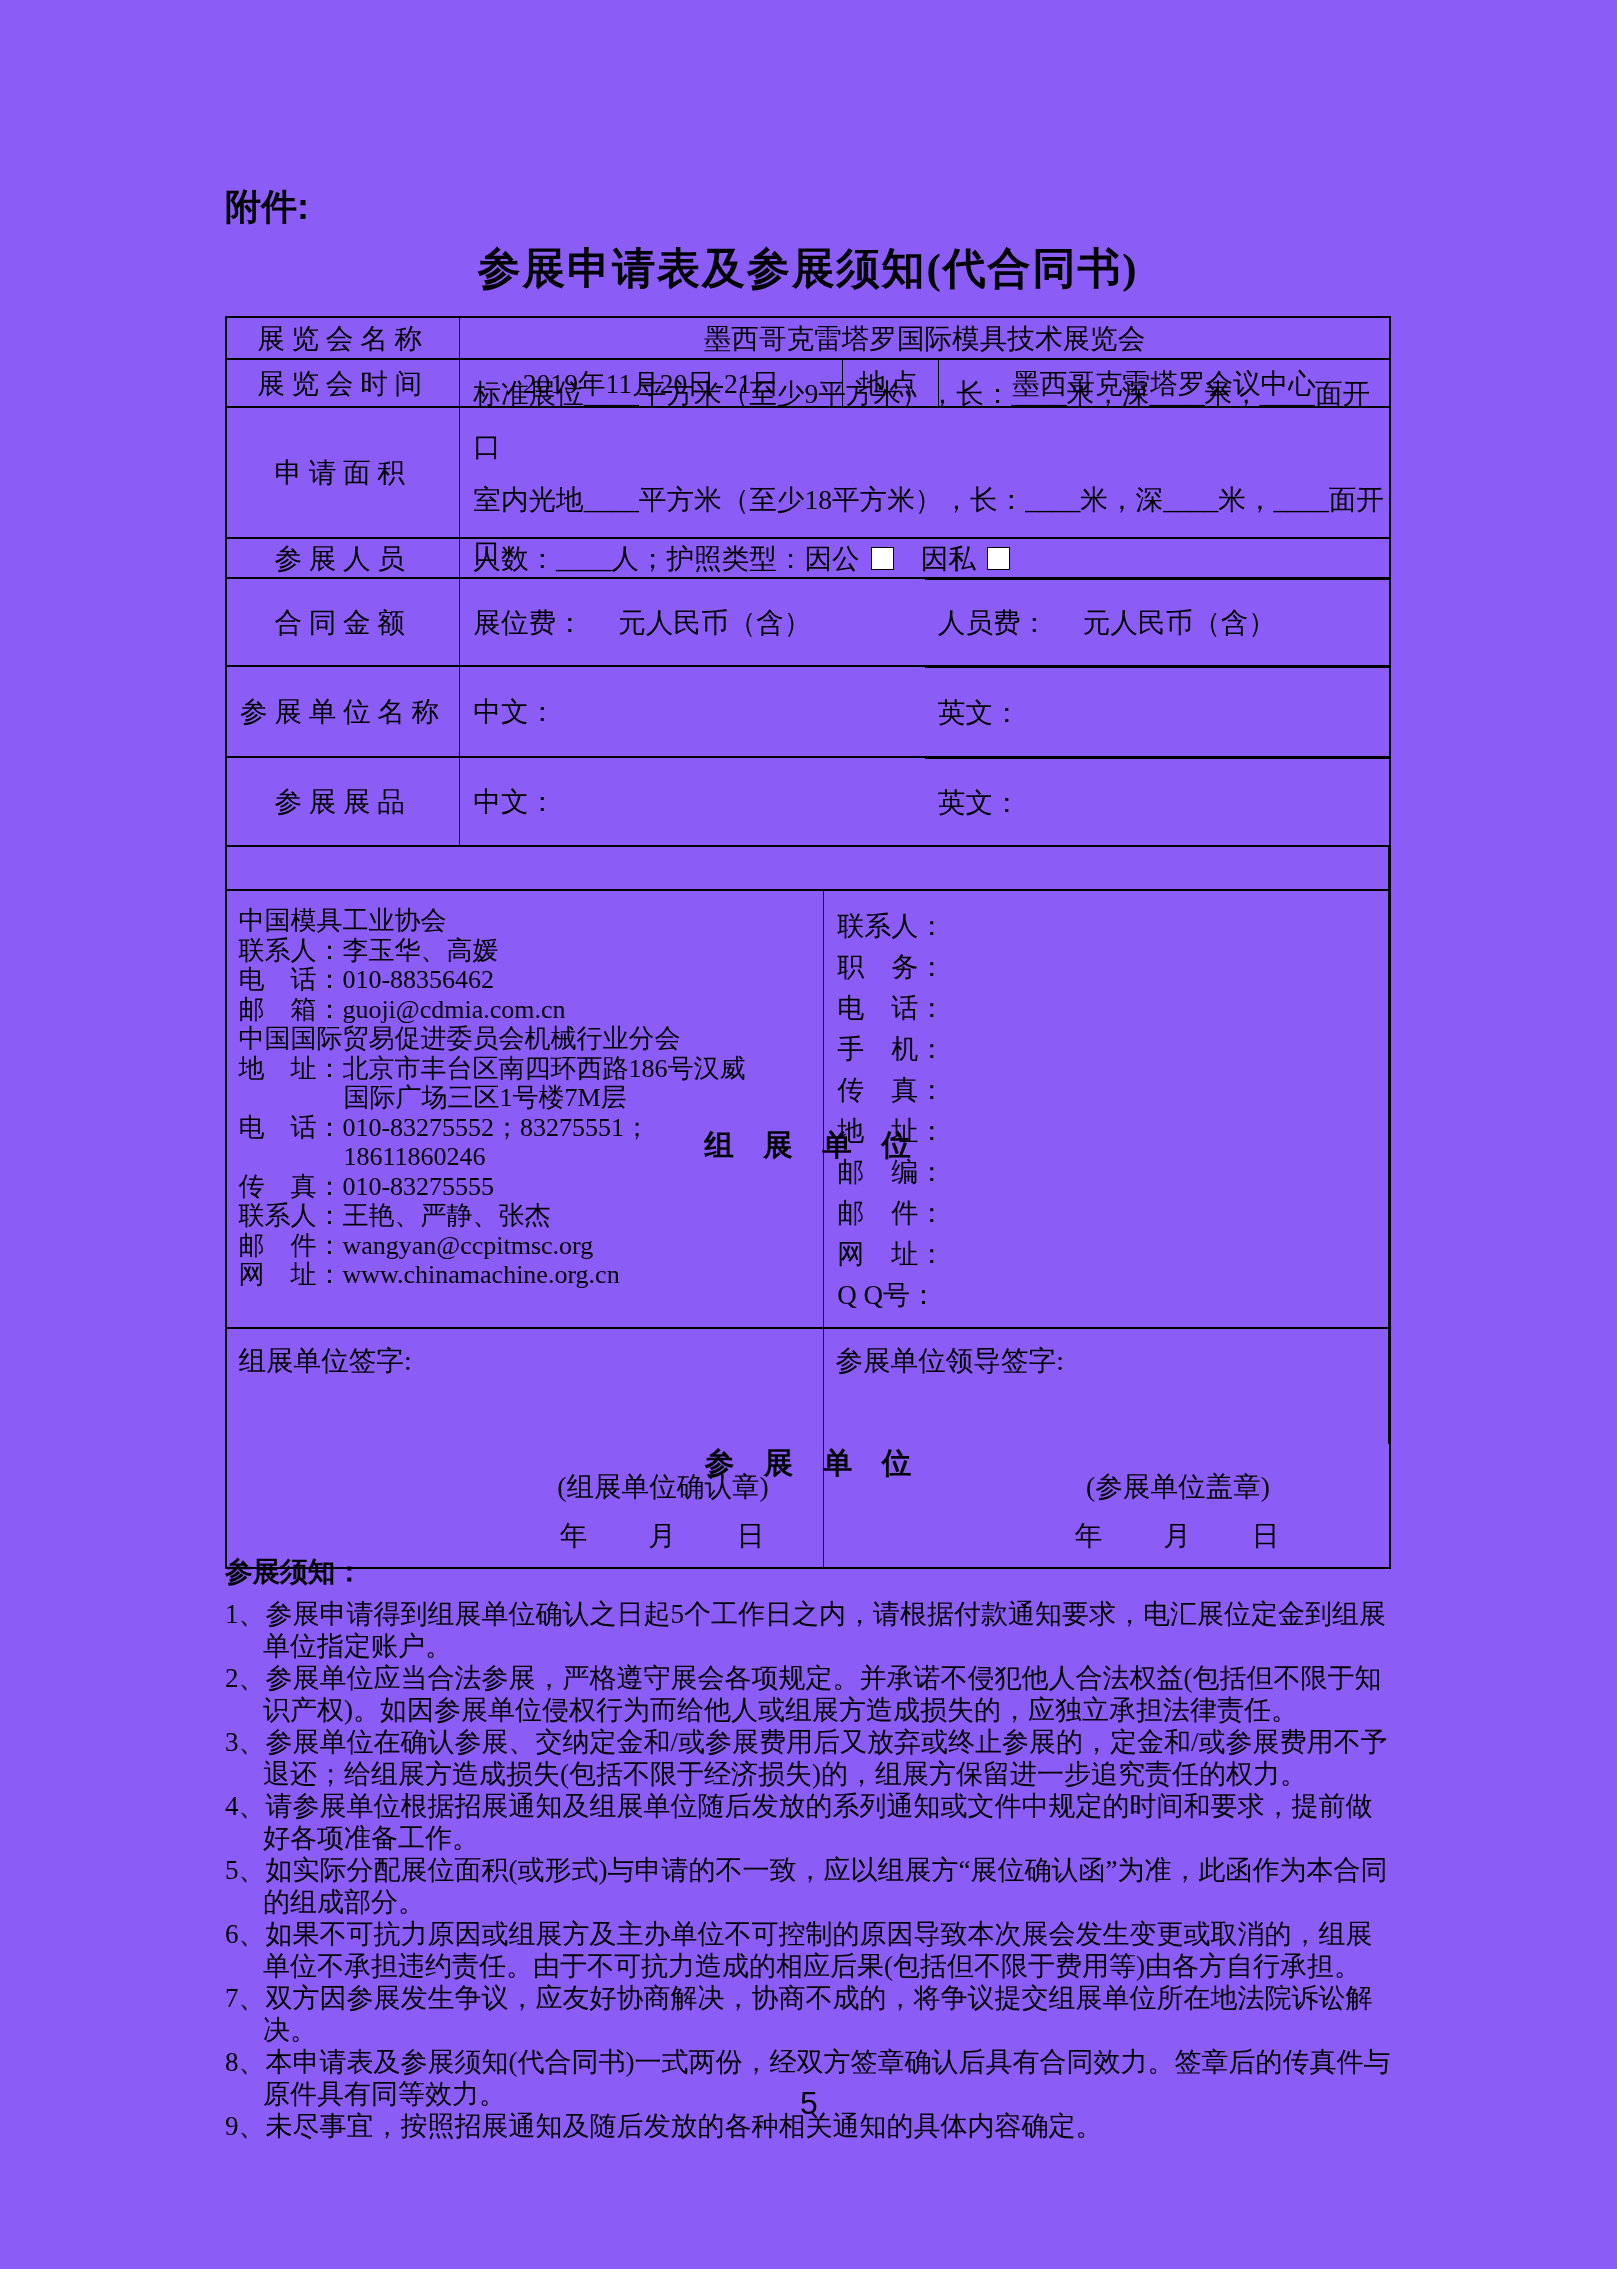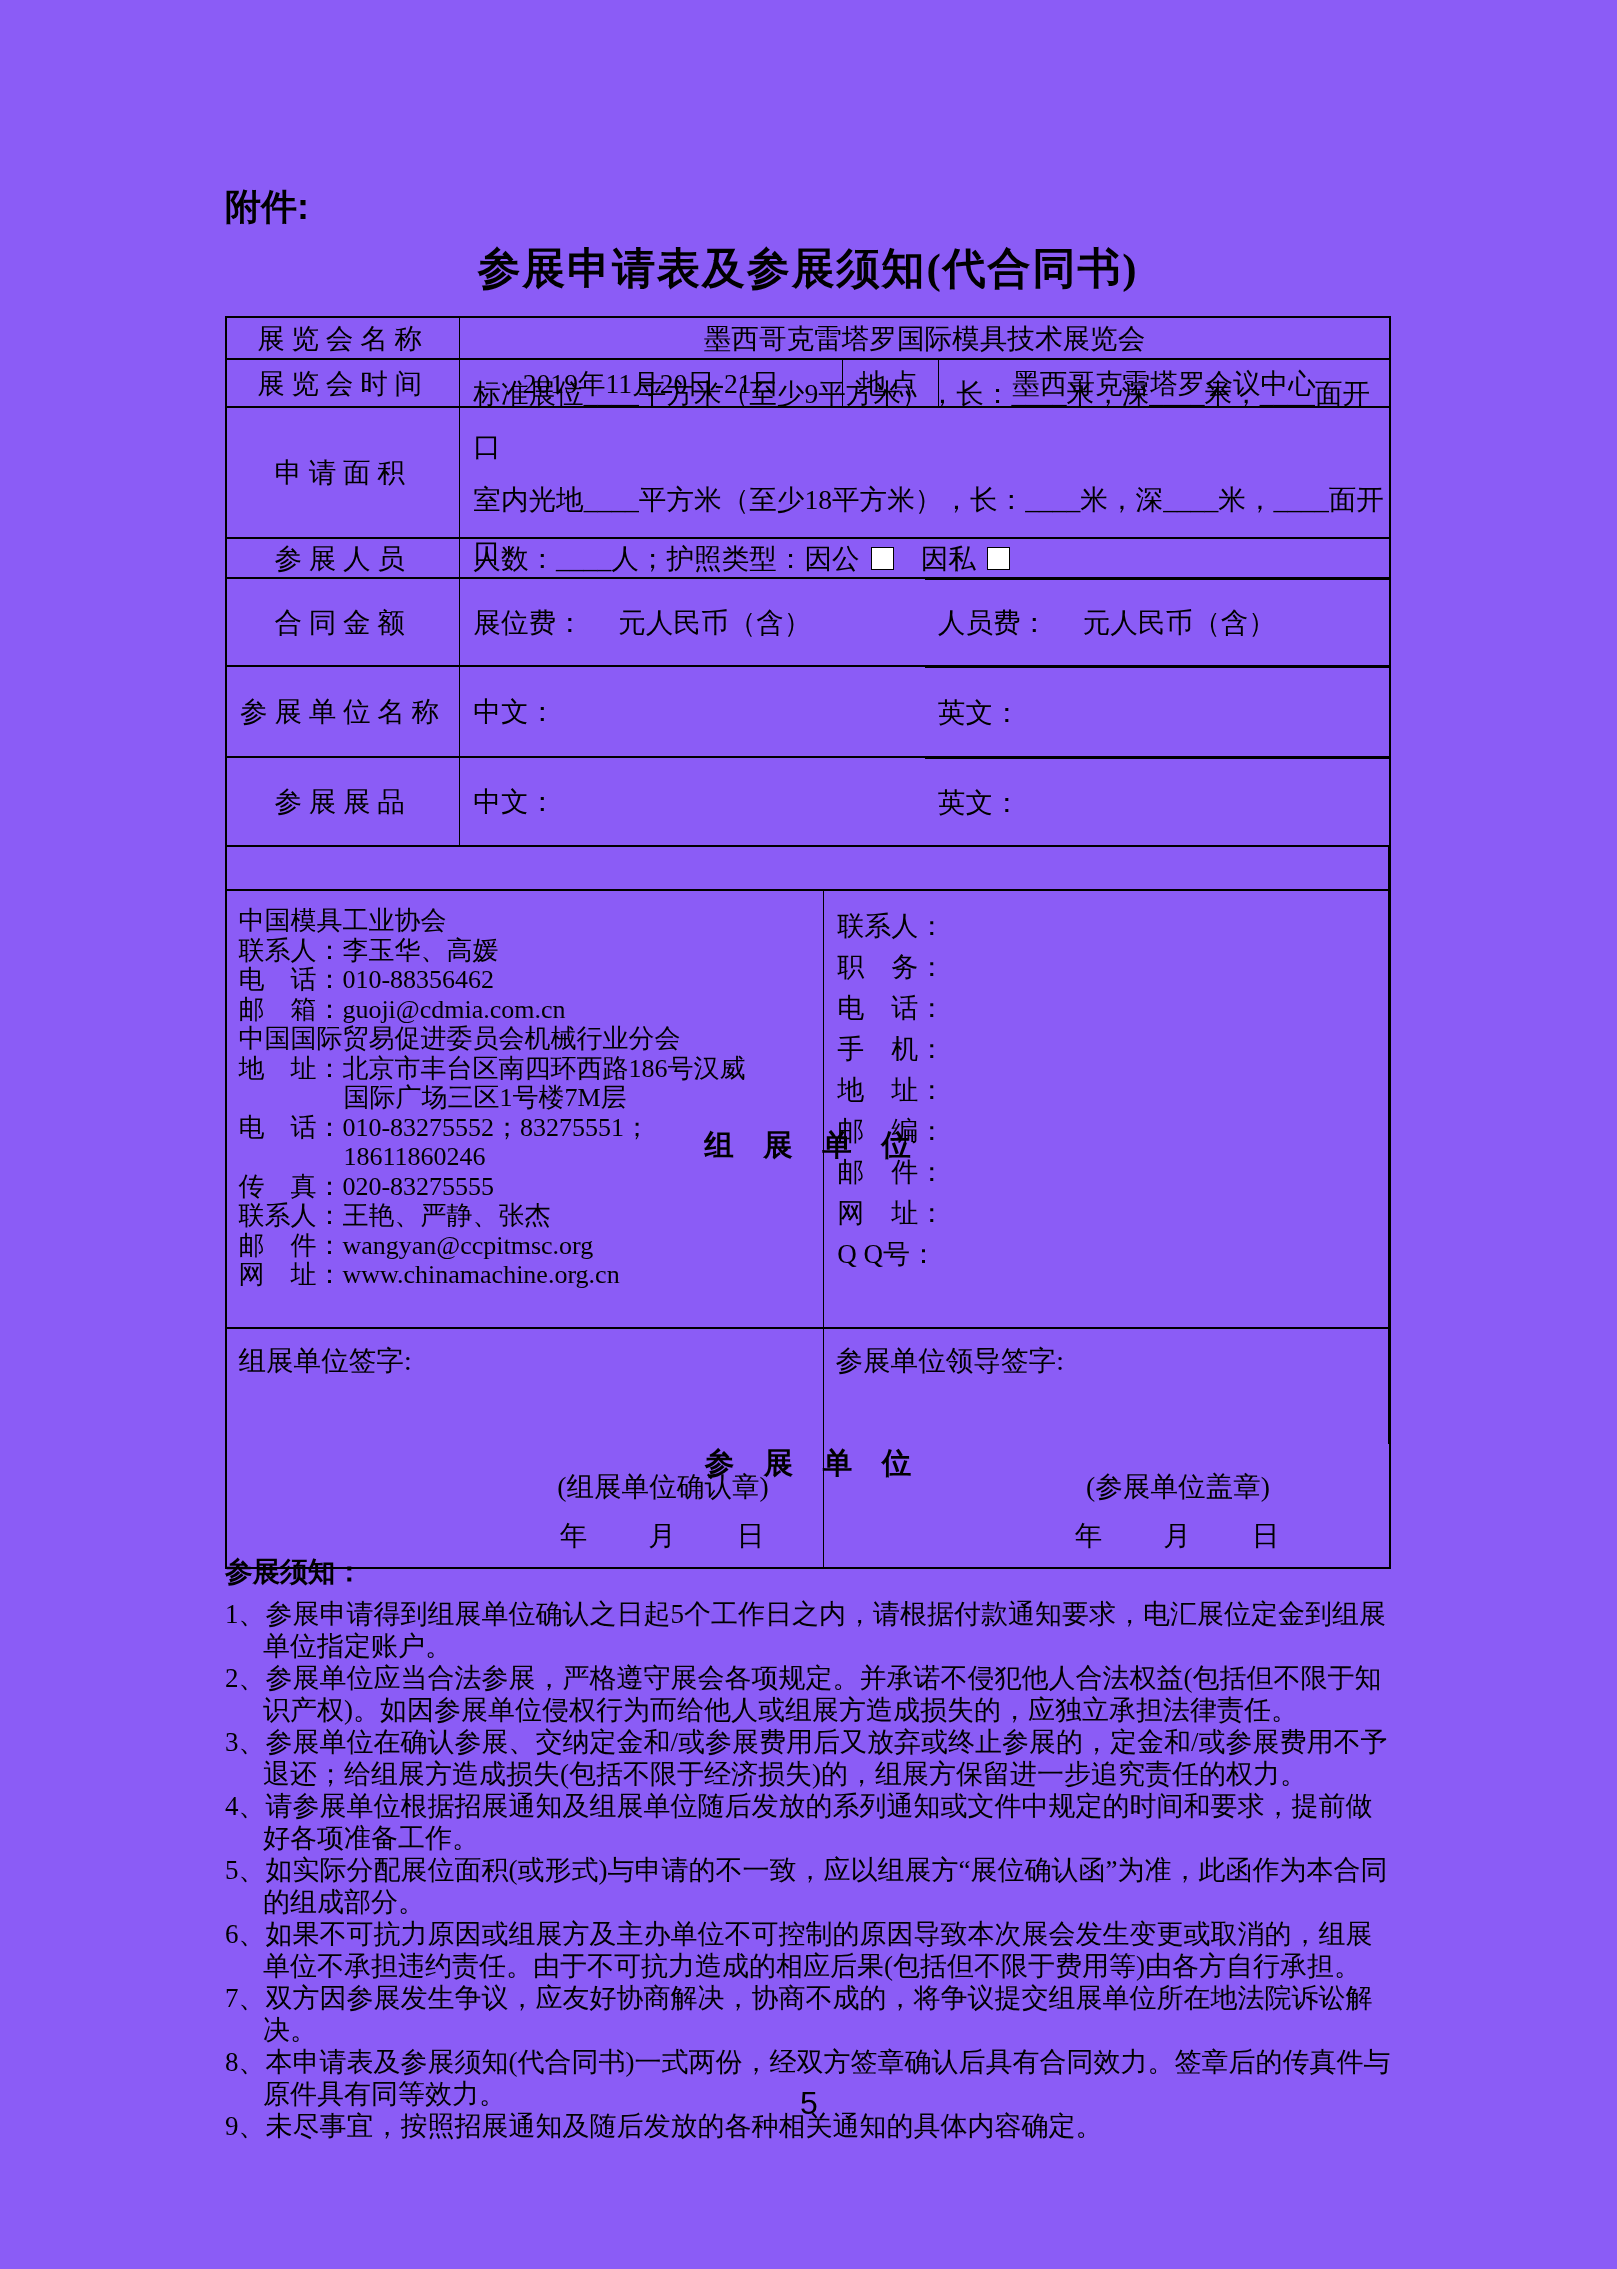--- a/index.html
+++ b/index.html
@@ -170,30 +170,31 @@
 
     <div class="row r9">
       <div class="org-cell vl">
         <div class="org-line">中国模具工业协会</div>
         <div class="org-line">联系人：李玉华、高媛</div>
         <div class="org-line">电　话：010-88356462</div>
         <div class="org-line">邮　箱：guoji@cdmia.com.cn</div>
         <div class="org-line">中国国际贸易促进委员会机械行业分会</div>
         <div class="org-line">地　址：北京市丰台区南四环西路186号汉威国际广场三区1号楼7M层</div>
         <div class="org-line">电　话：010-83275552；83275551；18611860246</div>
-        <div class="org-line">传　真：020-83275555</div>
+        <div class="org-line">传　真：010-83275555</div>
         <div class="org-line">联系人：王艳、严静、张杰</div>
         <div class="org-line">邮　件：wangyan@ccpitmsc.org</div>
         <div class="org-line">网　址：www.chinamachine.org.cn</div>
       </div>
       <div class="exh-cell">
         <div>联系人：</div>
         <div>职　务：</div>
         <div>电　话：</div>
         <div>手　机：</div>
+        <div>传　真：</div>
         <div>地　址：</div>
         <div>邮　编：</div>
         <div>邮　件：</div>
         <div>网　址：</div>
         <div>Q Q号：</div>
       </div>
     </div>
 
     <div class="row r10">
       <div class="sig-cell left vl">

